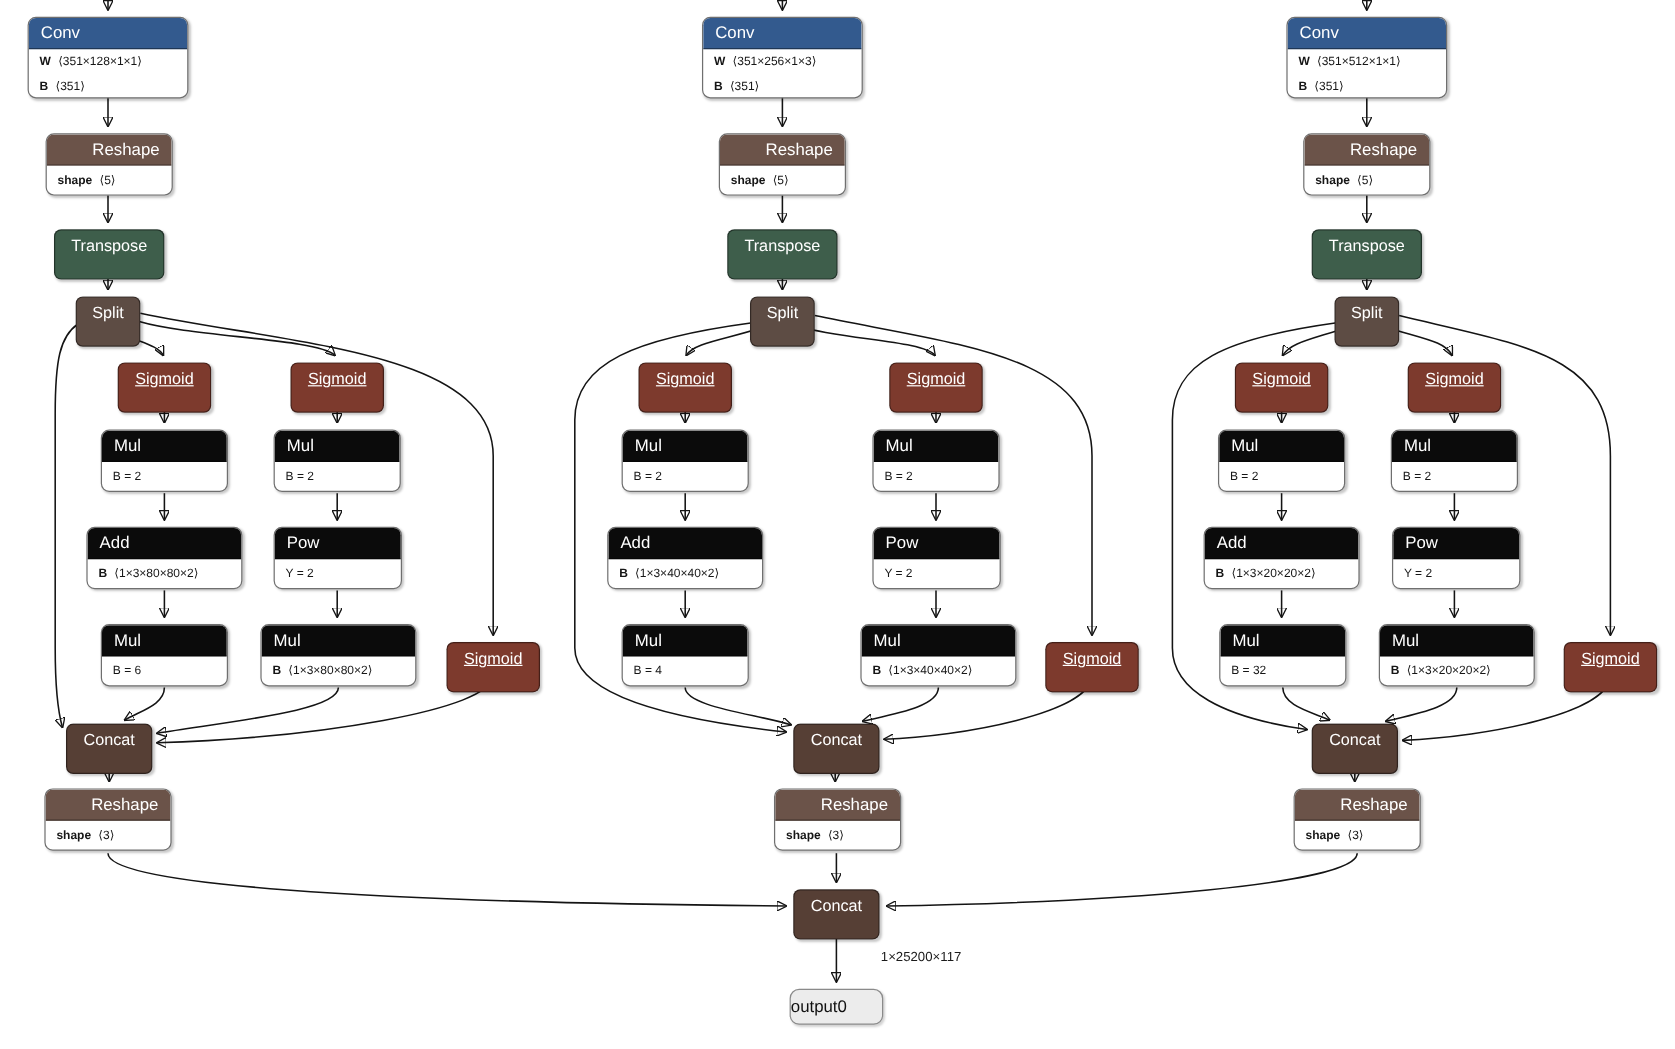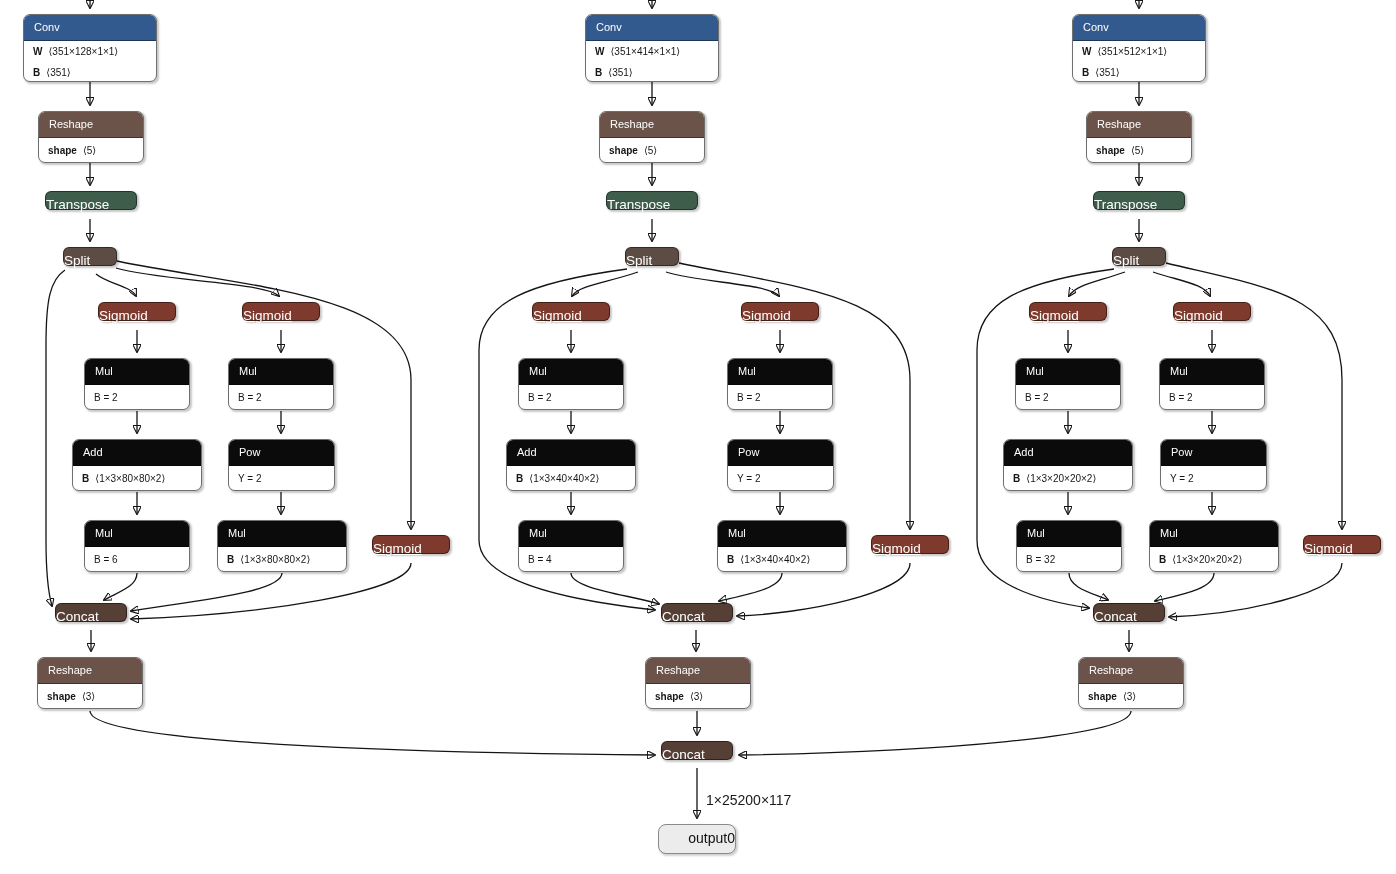--- a/index.html
+++ b/index.html
@@ -9,47 +9,47 @@
   }
   svg.edges{position:absolute;left:0;top:0;width:1396px;height:874px;}
   svg.edges path{fill:none;stroke:var(--edge-dark,#141414);stroke-width:1.3px;}
 
   .node{position:absolute;box-sizing:border-box;}
   .box{
     background:#ffffff;border:1px solid #6f6f6f;border-radius:7px;overflow:hidden;
     box-shadow:1.5px 1.5px 2px rgba(0,0,0,.22);
   }
   .hdr{
-    color:#ffffff;font-size:11px;height:26px;line-height:25px;padding:0 10px;
+    color:#ffffff;font-size:14px;height:26px;line-height:25px;padding:0 10px;
     box-sizing:border-box;border-bottom:1px solid rgba(0,0,0,.4);white-space:nowrap;
   }
   .hdr-layer{background:var(--layer-blue,#335a8e);}
-  .hdr-shape{background:var(--shape-brown,#6b5349);}
+  .hdr-shape{background:var(--shape-brown,#6b5349);text-align:right;}
   .hdr-op{background:var(--op-black,#0b0b0b);}
   .row{
     height:21px;line-height:15px;padding:3px 9px 0;font-size:10px;color:#161616;
     white-space:nowrap;box-sizing:border-box;
   }
   .row.single{height:32px;line-height:16px;padding:5px 9px 0;}
   .pn{font-weight:bold;margin-right:6px;}
   .pill{
     border:1px solid rgba(0,0,0,.45);border-radius:6px;color:#ffffff;
-    font-size:13.5px;height:19px;line-height:25px;
+    font-size:13.5px;height:42px;line-height:25px;text-align:center;
     box-shadow:1.5px 1.5px 2px rgba(0,0,0,.22);white-space:nowrap;box-sizing:border-box;
   }
   .pill-transform{background:var(--transform-green,#3e5e4b);}
   .pill-split{background:var(--split-brown,#5d4c44);}
   .pill-act{background:var(--activation-red,#7d3a2d);text-decoration:underline;}
   .pill-concat{background:var(--concat-brown,#563f35);}
   .output-node{
     background:var(--output-gray,#ececec);border:1.5px solid #8a8a8a;border-radius:8px;
-    color:#111;font-size:14px;height:30px;line-height:27px;text-align:right;
+    color:#111;font-size:14px;height:30px;line-height:27px;text-align:left;
     box-shadow:1.5px 1.5px 2px rgba(0,0,0,.18);box-sizing:border-box;
   }
-  .edge-label{position:absolute;font-size:14px;color:#1b1b1b;white-space:nowrap;}
+  .edge-label{position:absolute;font-size:11px;color:#1b1b1b;white-space:nowrap;margin-left:28px;}
 </style>
 </head>
 <body>
 
 <div id="canvas">
 
   <svg class="edges" viewBox="0 0 1396 874" xmlns="http://www.w3.org/2000/svg">
     <defs>
       <marker id="arrow" viewBox="0 0 10 10" refX="9" refY="5" markerWidth="6.5" markerHeight="6.5" orient="auto-start-reverse">
         <path d="M0,0 L10,5 L0,10 z" fill="#141414" stroke="none"></path>
@@ -166,21 +166,21 @@
     <div class="node pill pill-concat" style="left:55px;top:603px;width:72px"><span>Concat</span></div>
     <div class="node box" style="left:37px;top:657px;width:106px;height:52px">
       <div class="hdr hdr-shape">Reshape</div>
       <div class="row single"><span class="pn">shape</span><span class="pv">⟨3⟩</span></div>
     </div>
   </div>
 
   <div>
     <div class="node box" style="left:585px;top:14px;width:134px;height:68px">
       <div class="hdr hdr-layer">Conv</div>
-      <div class="row"><span class="pn">W</span><span class="pv">⟨351×414×1×1⟩</span></div>
+      <div class="row"><span class="pn">W</span><span class="pv">⟨351×256×1×3⟩</span></div>
       <div class="row"><span class="pn">B</span><span class="pv">⟨351⟩</span></div>
     </div>
     <div class="node box" style="left:599px;top:111px;width:106px;height:52px">
       <div class="hdr hdr-shape">Reshape</div>
       <div class="row single"><span class="pn">shape</span><span class="pv">⟨5⟩</span></div>
     </div>
     <div class="node pill pill-transform" style="left:606px;top:191px;width:92px"><span>Transpose</span></div>
     <div class="node pill pill-split" style="left:625px;top:247px;width:54px"><span>Split</span></div>
     <div class="node pill pill-act" style="left:532px;top:302px;width:78px"><span>Sigmoid</span></div>
     <div class="node pill pill-act" style="left:741px;top:302px;width:78px"><span>Sigmoid</span></div>

